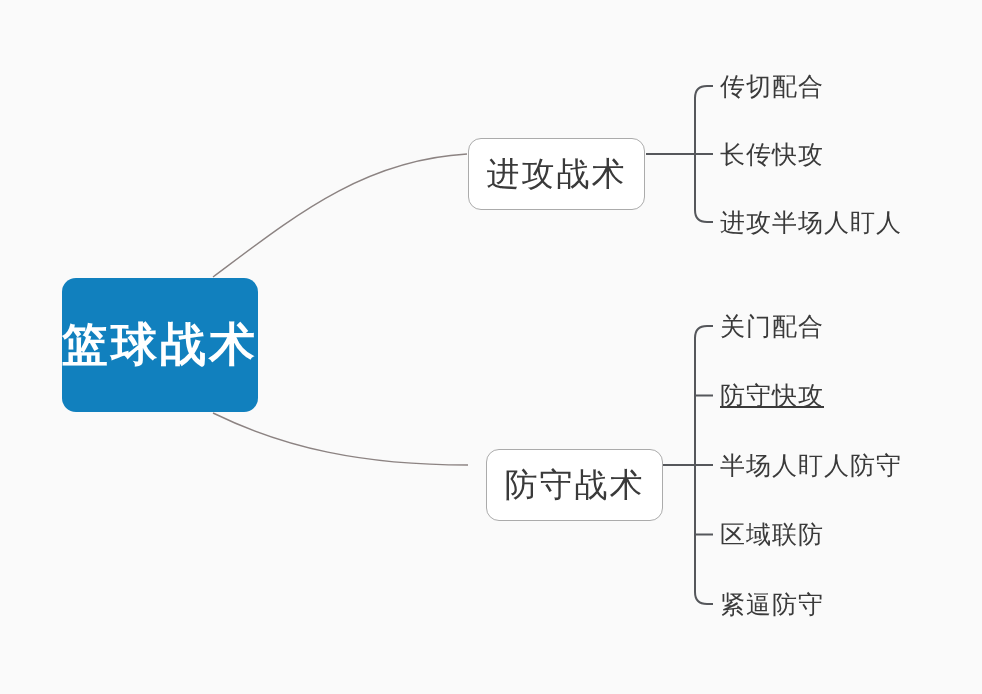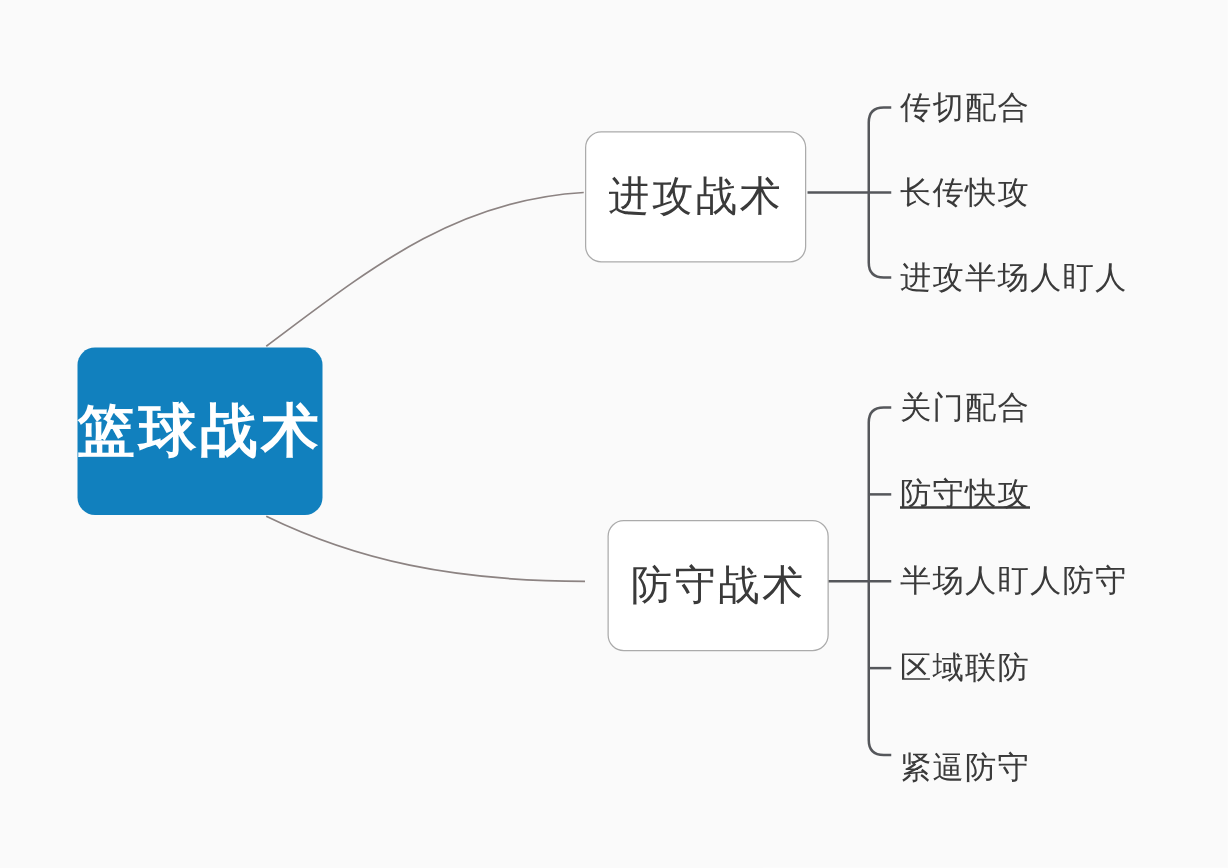--- a/index.html
+++ b/index.html
@@ -21,37 +21,37 @@
     white-space:nowrap;
   }
   .root-node{
     left:62px;top:278px;width:196px;height:134px;
     background:var(--root_bg,#1180be);
     color:var(--root_text,#ffffff);
     border-radius:14px;
     font-size:46px;font-weight:bold;letter-spacing:3px;
   }
   .branch-node{
-    width:177px;height:105px;
+    width:177px;height:72px;
     background:var(--node_bg,#ffffff);
     border:1.5px solid var(--node_border,#ababab);
     border-radius:13px;
     color:var(--text,#3a3a3a);
-    font-size:33px;letter-spacing:2px;
+    font-size:33px;letter-spacing:2px;margin-top:33px;
   }
   .branch-offense{left:468px;top:105px;}
   .branch-defense{left:486px;top:416px;}
   .leaf{
     position:absolute;left:720px;height:36px;line-height:36px;
     color:var(--text,#3a3a3a);
     font-size:25px;letter-spacing:1px;white-space:nowrap;
   }
   .leaf.o1{top:68px;}  .leaf.o2{top:136px;} .leaf.o3{top:204px;}
   .leaf.d1{top:308px;text-align:center;} .leaf.d2{top:377px;text-decoration:underline;} .leaf.d3{top:447px;}
-  .leaf.d4{top:516px;} .leaf.d5{top:586px;margin-top:10px;}
+  .leaf.d4{top:516px;} .leaf.d5{top:586px;}
 </style>
 </head>
 <body>
 
 <div class="canvas">
 
   <svg class="links" width="982" height="694" viewBox="0 0 982 694" aria-hidden="true">
     <path class="curve" d="M 213 277 C 292 218, 362 160, 467 154"></path>
     <path class="curve" d="M 213 413 C 285 448, 362 465, 468 465"></path>
 

